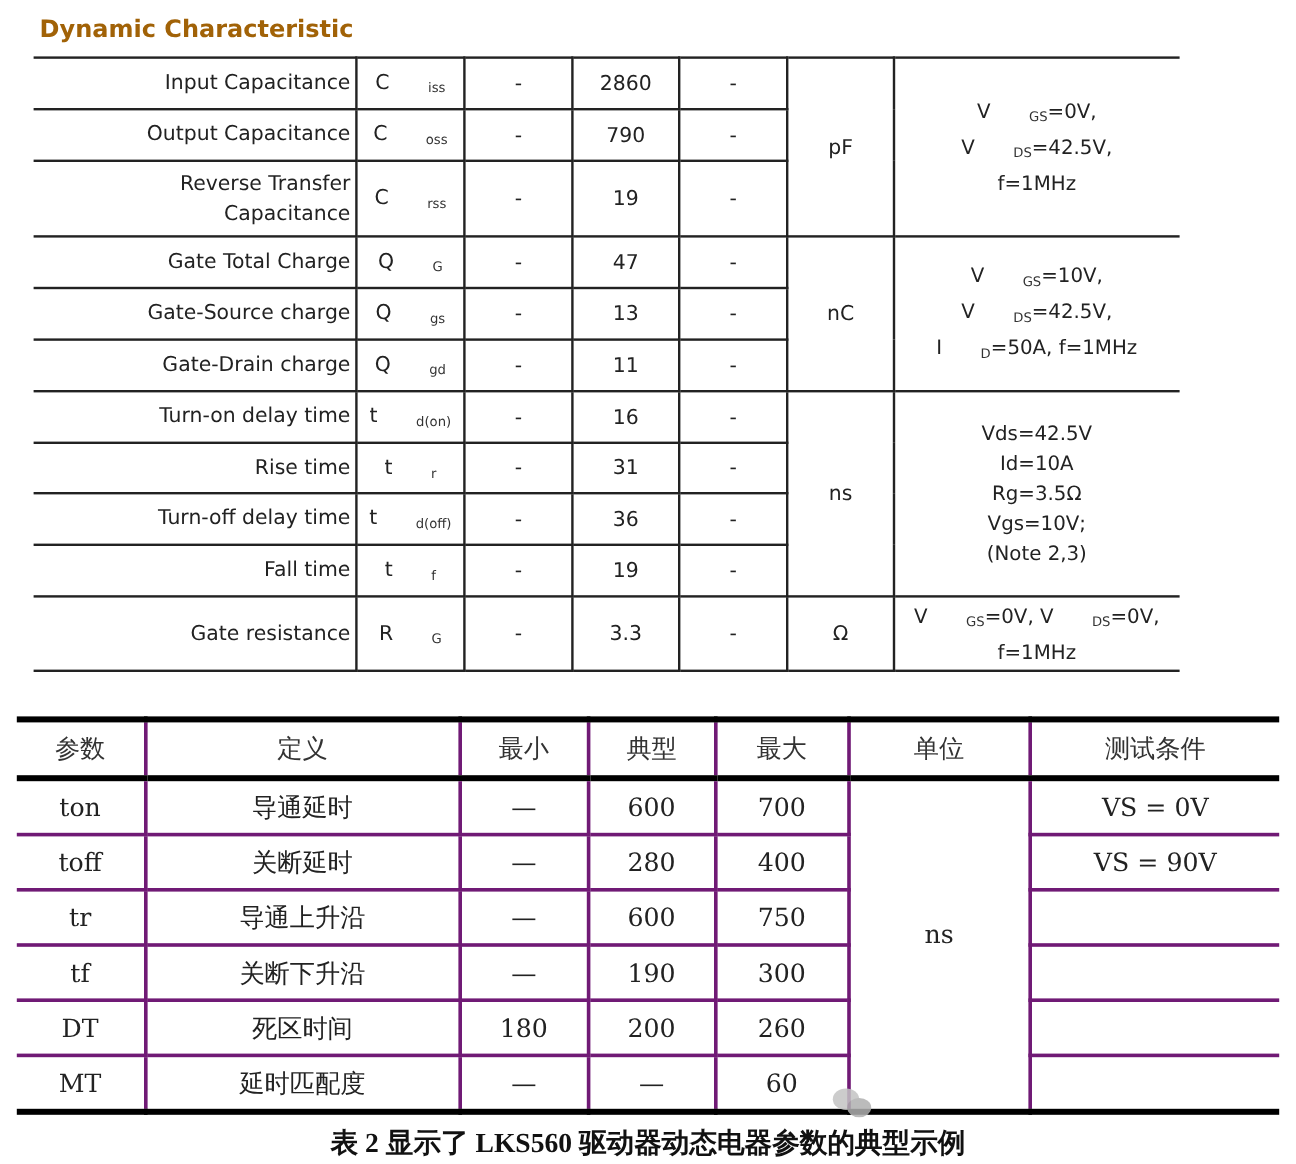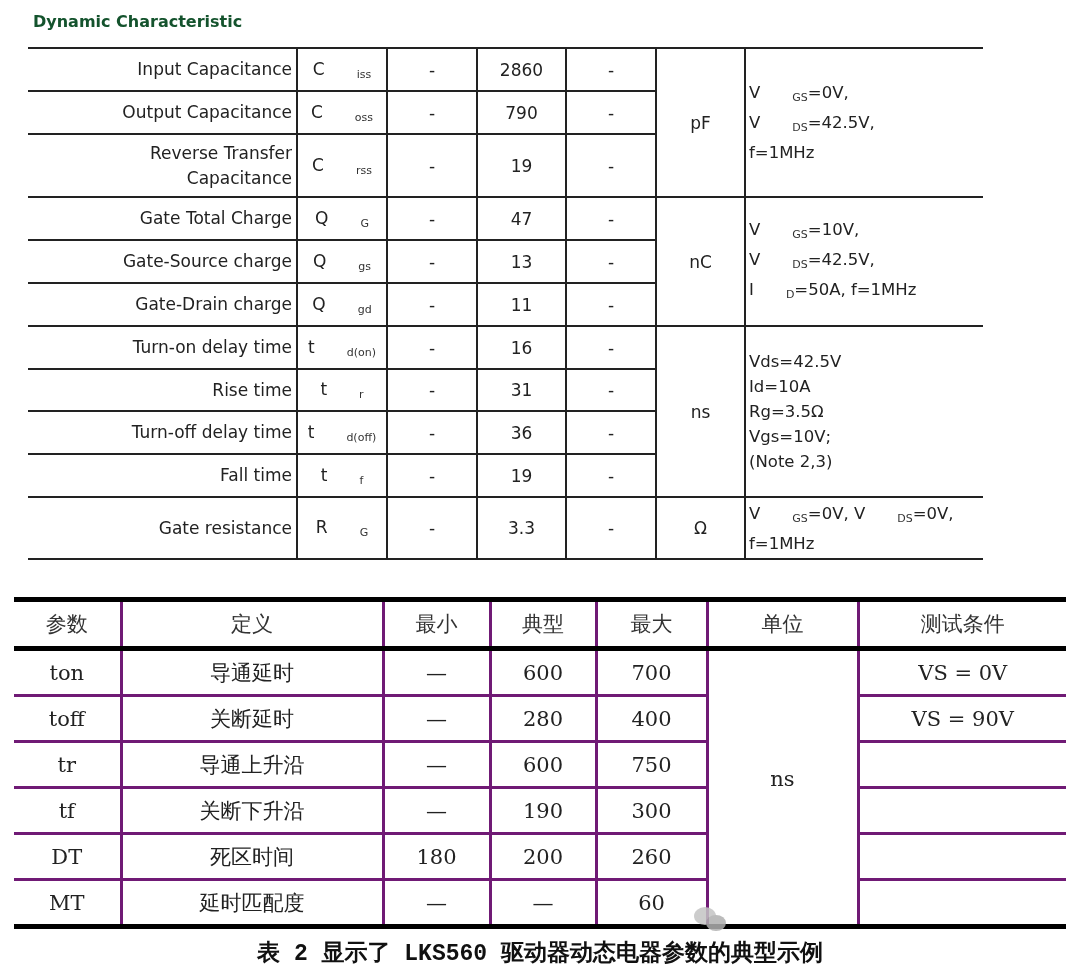--- a/index.html
+++ b/index.html
@@ -1,34 +1,34 @@
 <!DOCTYPE html>
 <html><head>
 <meta charset="utf-8">
 <style>
   html, body { margin: 0; padding: 0; background: #ffffff; }
   body { width: 1080px; height: 970px; position: relative; overflow: hidden; color: #1a1a1a; }
-  .title { position: absolute; left: 33px; top: 12px; font-family: "DejaVu Sans", sans-serif; font-weight: bold; font-size: 16px; color: #14532d; }
+  .title { position: absolute; left: 33px; top: 12px; font-family: "DejaVu Sans", sans-serif; font-weight: bold; font-size: 20px; color: #a16207; }
   table { border-collapse: collapse; position: absolute; }
   .t1 { left: 28px; top: 47px; width: 955px; font-family: "DejaVu Sans", sans-serif; font-size: 17px; color: #222; }
   .t1 td { border: 2px solid #222; padding: 0 4px; vertical-align: middle; }
   .t1 tr td:first-child { border-left: none; }
   .t1 tr td:last-child { border-right: none; }
   .t1 td.name { text-align: right; padding-left: 4px; line-height: 25px; }
   .t1 td.c { text-align: center; }
-  .t1 td.cond { text-align: left; padding-left: 3px; font-size: 16.5px; line-height: 25px; }
+  .t1 td.cond { text-align: center; padding-left: 3px; font-size: 16.5px; line-height: 25px; }
   .t1 sub { font-size: 11px; vertical-align: -3px; color: #333; padding-left: 32px; }
   .t2 { left: 14px; top: 597px; width: 1052px; font-family: "DejaVu Serif", serif; font-size: 21px; color: #222; border-top: 5px solid #000; border-bottom: 5px solid #000; }
   .t2 td, .t2 th { border: 3px solid #701a75; text-align: center; vertical-align: middle; padding: 0; }
   .t2 th { font-weight: normal; height: 44px; color: #333; border-bottom: 5px solid #000; }
   .t2 tr td:first-child, .t2 tr th:first-child { border-left: none; }
   .t2 tr td:last-child, .t2 tr th:last-child { border-right: none; }
   .t2 td { height: 43px; }
   .t2 td.unit { vertical-align: top; padding-top: 116px; }
-  .caption { position: absolute; left: 0; width: 1080px; top: 937px; text-align: center; font-family: Liberation Mono, monospace; font-size: 23px; font-weight: bold; color: #111; }
+  .caption { position: absolute; left: 0; width: 1080px; top: 937px; text-align: center; font-family: Liberation Serif, serif; font-size: 23px; font-weight: bold; color: #111; }
   .watermark { position: absolute; left: 694px; top: 907px; font-family: "DejaVu Sans", sans-serif; font-size: 27px; color: #b5b5b5; letter-spacing: 2px; display: flex; align-items: center; gap: 8px; opacity: 0.85; }
   .wm-icon { width: 34px; height: 26px; position: relative; }
   .wm-icon .b1 { position: absolute; left: 0; top: 0; width: 22px; height: 18px; border-radius: 50%; background: #c4c4c4; }
   .wm-icon .b2 { position: absolute; left: 12px; top: 8px; width: 20px; height: 16px; border-radius: 50%; background: #b0b0b0; }
 </style>
 </head>
 <body>
 
 <div class="title">Dynamic Characteristic</div>
 

